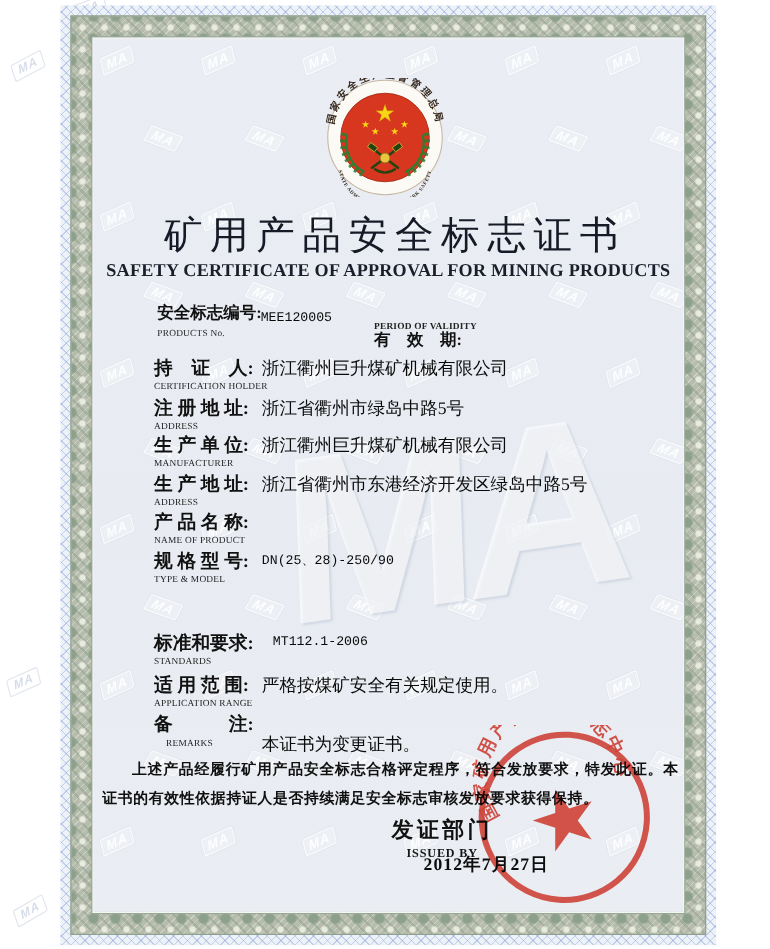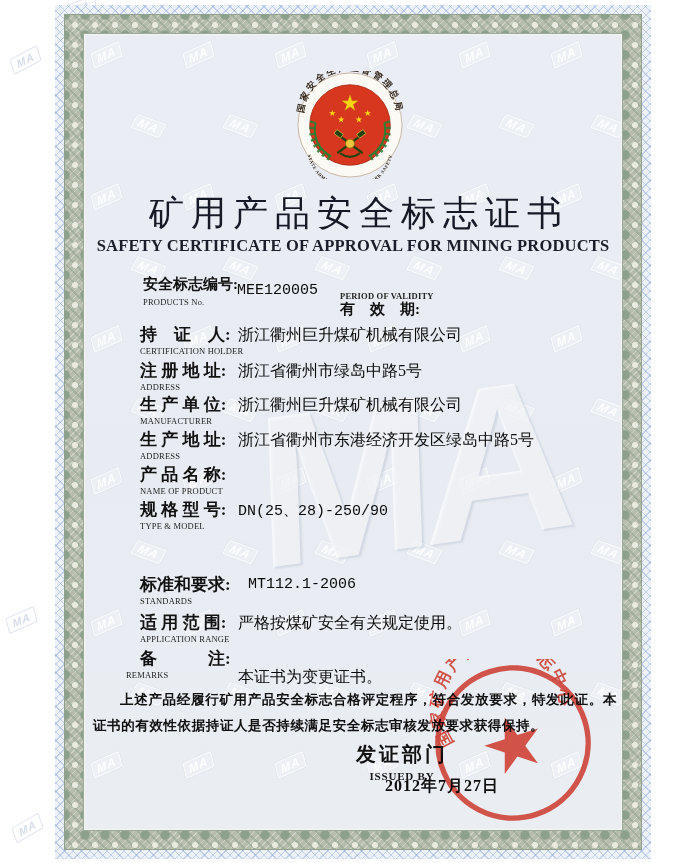--- a/index.html
+++ b/index.html
@@ -77,21 +77,21 @@
     text-align:center;font-size:16.5px;font-weight:bold;color:#1a1e2a;
     letter-spacing:.2px;white-space:nowrap;
   }
 
   
   .abs{position:absolute;z-index:3;white-space:nowrap;}
   .lbl{font-size:15px;font-weight:bold;color:#111;}
   .lbl-lg{font-size:17px;font-weight:bold;color:#111;}
   .sub{font-size:8.5px;color:#222;letter-spacing:.2px;font-family:"Liberation Serif",serif;}
   .val{font-size:16px;color:#0a0a0a;}
-  .mono{font-family:"Liberation Mono",monospace;font-size:15px;font-weight:500;}
+  .mono{font-family:"Liberation Mono",monospace;font-size:12px;font-weight:500;}
 
   
   .statement{
     position:absolute;left:8px;top:652px;width:524px;z-index:3;
     font-size:13.5px;font-weight:600;color:#101010;line-height:1.9;
     text-indent:2em;text-align:justify;letter-spacing:.6px;
   }
   .issuer{position:absolute;left:237px;top:706px;width:160px;text-align:center;z-index:3;}
   .issuer-cn{font-size:20px;font-weight:bold;letter-spacing:3px;color:#111;}
   .issuer-en{font-size:11px;font-weight:bold;letter-spacing:.8px;color:#161616;margin-top:2px;}
@@ -251,21 +251,21 @@
 
     <div class="abs lbl-lg" style="left:55px;top:538px;">标准和要求:</div>
     <div class="abs sub" style="left:55px;top:561px;">STANDARDS</div>
     <div class="abs val mono" style="left:163px;top:541px;">MT112.1-2006</div>
 
     <div class="abs lbl-lg" style="left:55px;top:576px;">适 用 范 围:</div>
     <div class="abs sub" style="left:55px;top:599px;">APPLICATION RANGE</div>
     <div class="abs val" style="left:153px;top:578px;">严格按煤矿安全有关规定使用。</div>
 
     <div class="abs lbl-lg" style="left:55px;top:612px;">备　　　注:</div>
-    <div class="abs sub" style="left:41px;top:635px;">REMARKS</div>
+    <div class="abs sub" style="left:66px;top:635px;">REMARKS</div>
     <div class="abs val" style="left:153px;top:632px;">本证书为变更证书。</div>
 
     <div class="statement">上述产品经履行矿用产品安全标志合格评定程序，符合发放要求，特发此证。本证书的有效性依据持证人是否持续满足安全标志审核发放要求获得保持。</div>
 
     <div class="issuer">
       <div class="issuer-cn">发证部门</div>
       <div class="issuer-en">ISSUED BY</div>
     </div>
     <div class="issue-date">2012年7月27日</div>
 

